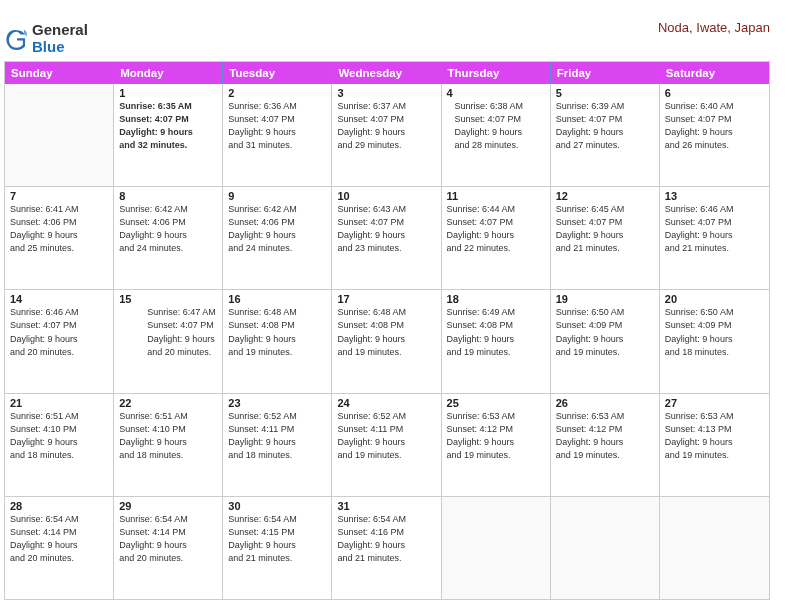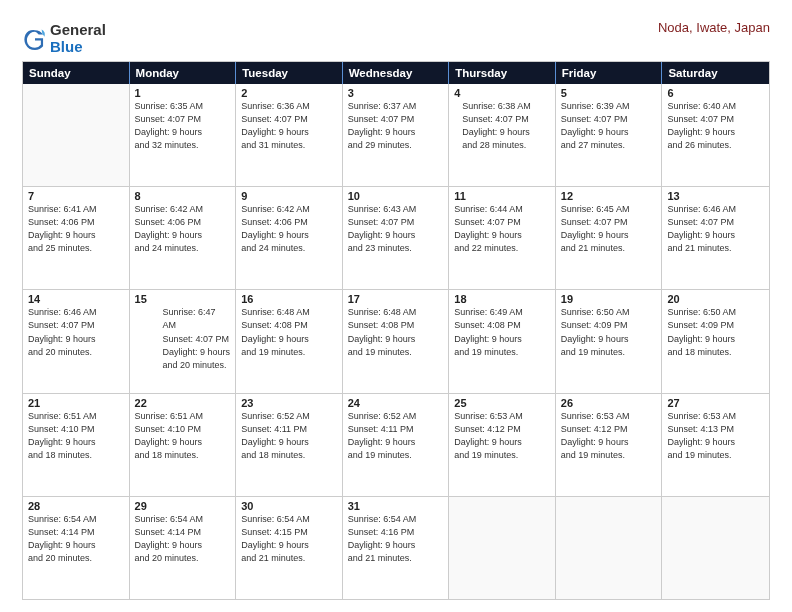--- a/index.html
+++ b/index.html
@@ -6,21 +6,21 @@
     body {
       width: 792px;
       height: 612px;
       background: #fff;
       font-family: Arial, sans-serif;
       overflow: hidden;
     }
     .page {
       width: 792px;
       height: 612px;
-      padding: 18px 22px 12px 22px;
+      padding: 18px 22px 12px 4px;
       display: flex;
       flex-direction: column;
     }
     .header {
       display: flex;
       align-items: flex-start;
       justify-content: space-between;
       margin-bottom: 6px;
     }
     .logo {
@@ -65,21 +65,21 @@
     }
     .calendar {
       flex: 1;
       display: flex;
       flex-direction: column;
       border: 1px solid #ccc;
     }
     .cal-header {
       display: grid;
       grid-template-columns: repeat(7, 1fr);
-      background: #0f172a;
+      background: #d946ef;
     }
     .cal-header-cell {
       color: #fff;
       font-size: 11.5px;
       font-weight: bold;
       padding: 5px 6px;
       text-align: left;
       border-right: 1px solid #5a8fd4;
     }
     .cal-header-cell:last-child { border-right: none; }
@@ -147,21 +147,21 @@
         <div class="cal-header-cell">Wednesday</div>
         <div class="cal-header-cell">Thursday</div>
         <div class="cal-header-cell">Friday</div>
         <div class="cal-header-cell">Saturday</div>
       </div>
     <div class="cal-body" id="cal-body">
         <div class="cal-row">
           <div class="cal-cell empty"></div>
           <div class="cal-cell">
             <span class="cell-day">1</span>
-            <div class="cell-info" style="white-space: pre-line;">Sunrise: 6:35 AM
+            <div class="cell-info" style="white-space: pre-line; font-weight: bold;">Sunrise: 6:35 AM
 Sunset: 4:07 PM
 Daylight: 9 hours
 and 32 minutes.</div>
           </div>
           <div class="cal-cell">
             <span class="cell-day">2</span>
             <div class="cell-info" style="white-space: pre-line;">Sunrise: 6:36 AM
 Sunset: 4:07 PM
 Daylight: 9 hours
 and 31 minutes.</div>

